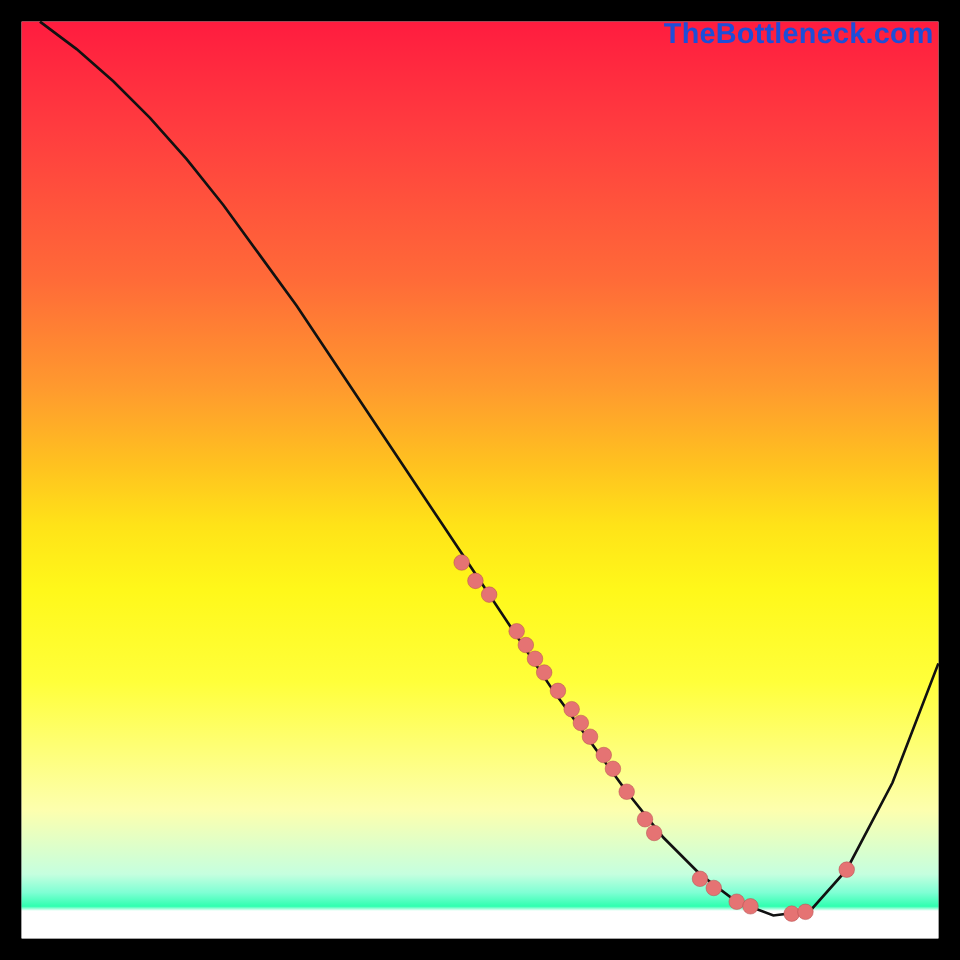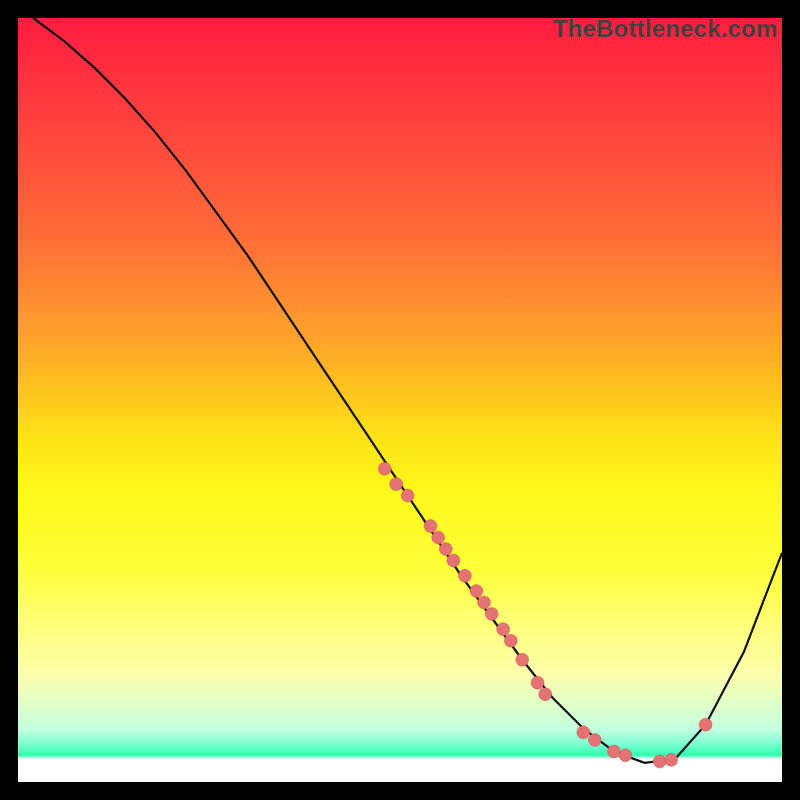--- a/index.html
+++ b/index.html
@@ -49,21 +49,21 @@
       #ffffff 97%,
       #ffffff 100%
     );
   }
   .watermark {
     position: absolute;
     top: -3px;
     right: 4px;
     font-size: 24px;
     font-weight: 600;
-    color: #404040;
+    color: #1d4ed8;
     letter-spacing: 0.2px;
     user-select: none;
   }
   svg.curve-layer {
     position: absolute;
     left: 0;
     top: 0;
     width: 100%;
     height: 100%;
     overflow: visible;

